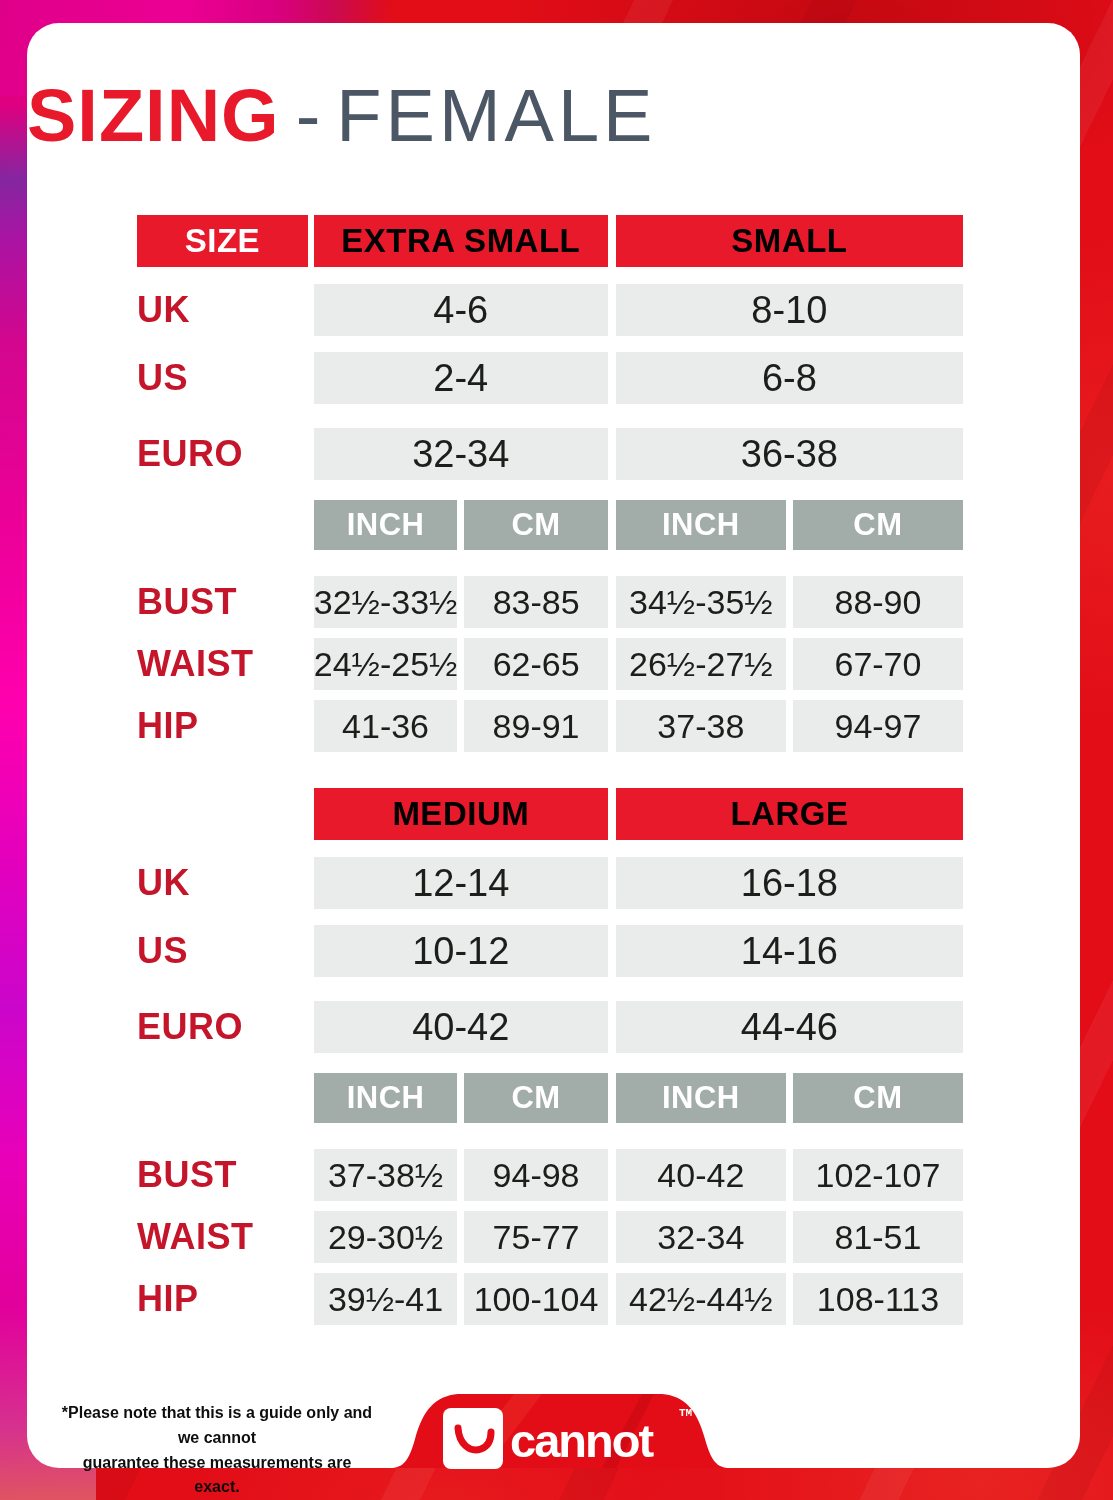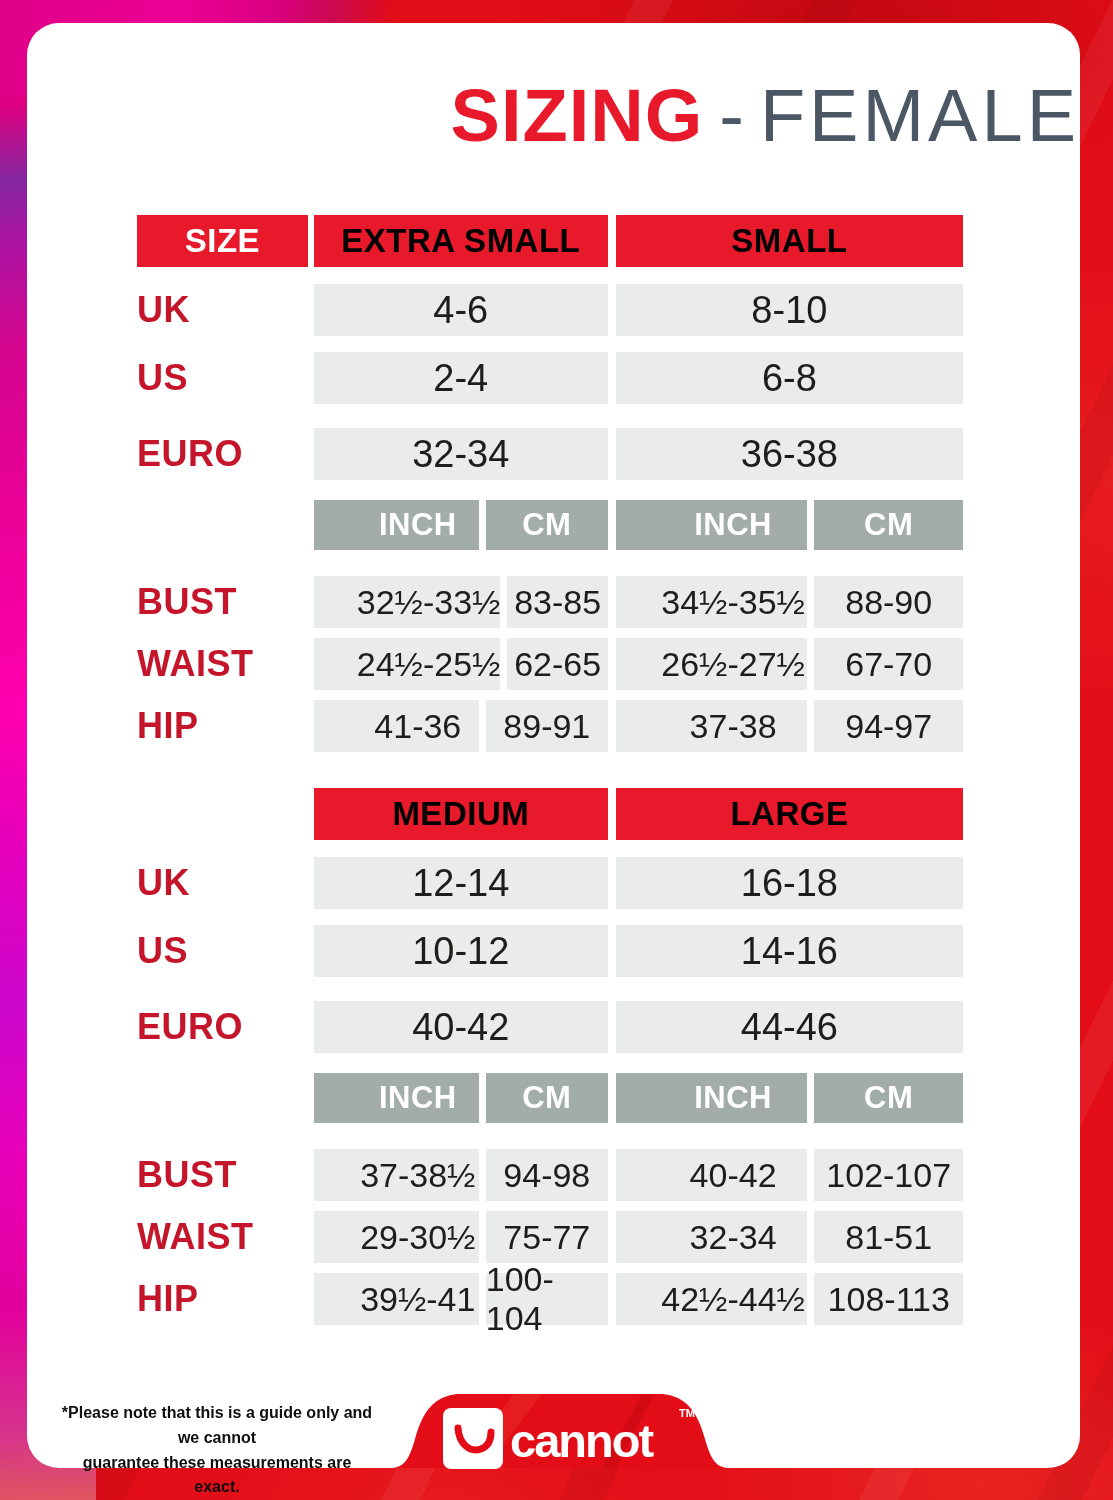--- a/index.html
+++ b/index.html
@@ -36,21 +36,21 @@
     background:linear-gradient(97deg,
       #df0089 0%, #ec0094 38%, #d8007f 58%, #cc0a4e 70%, #e20d17 82%);
   }
   
   .card{
     position:absolute;left:27px;top:23px;width:1053px;height:1445px;
     background:#ffffff;border-radius:32px;
   }
   
   .title{
-    position:absolute;top:52px;left:0;width:100%;text-align:right;
+    position:absolute;top:52px;left:0;width:100%;text-align:left;
     font-size:74px;line-height:1.1;white-space:nowrap;
   }
   .title .primary{color:#e7192b;font-weight:700;letter-spacing:1px;}
   .title .sep{color:#4b5764;font-weight:400;margin:0 16px;}
   .title .secondary{color:#4b5764;font-weight:400;letter-spacing:4px;}
   
   .sizetable{position:absolute;left:110px;width:826px;}
   .t1{top:192px;}
   .t2{top:765px;}
   .trow{display:flex;height:52px;margin-bottom:16px;}
@@ -68,40 +68,40 @@
   }
   .hdrlbl.ghost{background:transparent;}
   .g1{width:315px;margin-right:8px;display:flex;}
   .g2{width:372px;display:flex;justify-content:center;}
   .cell{
     flex:1;display:flex;align-items:center;justify-content:center;
     background:#e9ecea;font-size:38px;color:#1d1d1b;
   }
   .cell.colhdr{background:#e7192b;color:#000000;font-weight:700;font-size:33px;letter-spacing:.5px;}
   .cell.unit{background:#a2adaa;color:#fff;font-weight:700;font-size:31px;letter-spacing:.5px;}
-  .g1 .cell.split:first-child, .g2 .cell.split:first-child{margin-right:7px;padding-left:43px;}
+  .g1 .cell.split:first-child, .g2 .cell.split:first-child{margin-right:7px;}
   .cell.msr{font-size:34px;}
   
   .disclaimer{
     position:absolute;left:34px;top:1378px;width:312px;text-align:center;
     font-size:16px;font-weight:700;color:#0e0e0e;line-height:1.55;
   }
   .tab{position:absolute;left:363px;top:1359px;width:340px;height:86px;}
   .logo-box{
     position:absolute;left:416px;top:1385px;width:60px;height:61px;
     background:#ffffff;border-radius:8px;
     display:flex;align-items:center;justify-content:center;
   }
   .logo-text{
     position:absolute;left:483px;top:1390px;
     font-size:47px;font-weight:700;color:#ffffff;letter-spacing:-2px;
   }
   .logo-tm{
     position:absolute;left:652px;top:1384px;
-    font-size:11px;font-weight:700;color:#ffffff;letter-spacing:0;
+    font-size:11px;font-weight:700;color:#ffffff;letter-spacing:0;font-family:Liberation Mono, monospace;
   }
 </style>
 </head>
 <body>
 
 <div class="stage">
 
   <div class="bg"></div>
   <div class="bg-streaks"></div>
   <div class="bg-left"></div>

